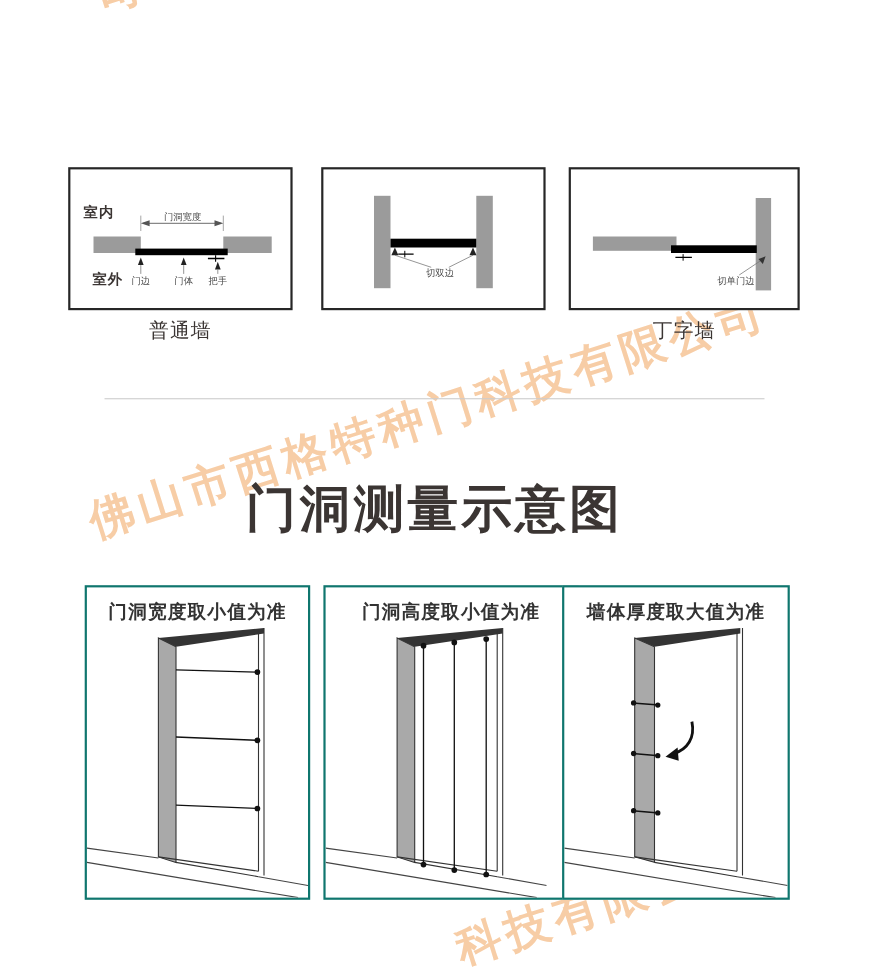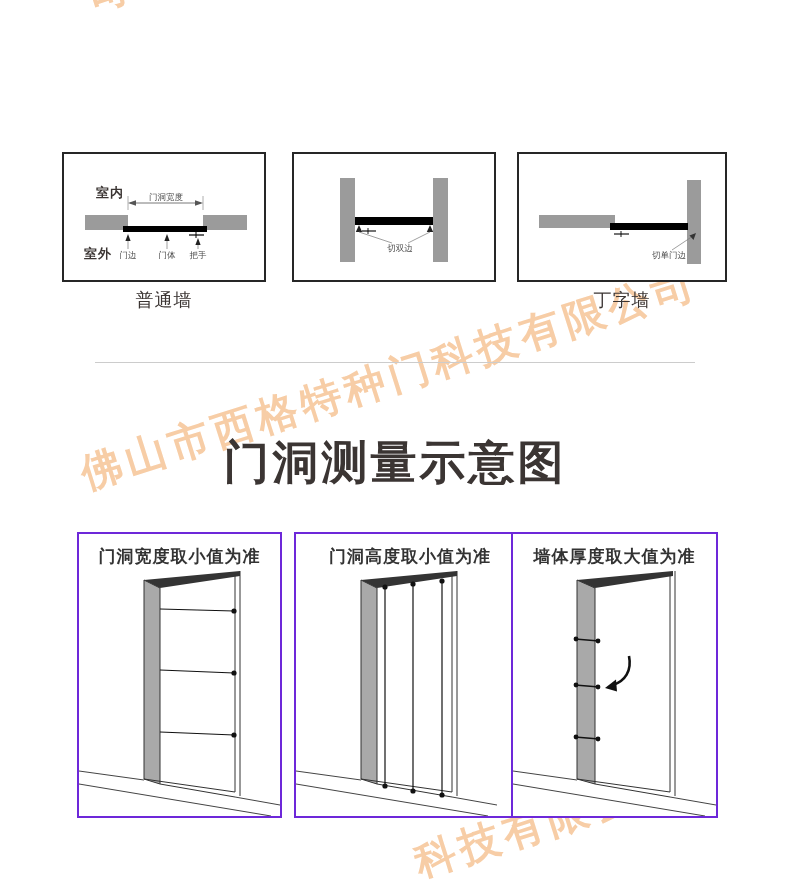--- a/index.html
+++ b/index.html
@@ -32,21 +32,21 @@
   .tiny { font-size:8.5px; color:#4a4a4a; text-align:center; letter-spacing:0;font-family:Liberation Mono, monospace; }
 
   .caption { position:absolute; top:288px; text-align:center; font-size:18px; color:#3b3533; letter-spacing:1px; }
   .c1 { left:62px;  width:204px; }
   .c2 { left:292px; width:204px; }
   .c3 { left:517px; width:210px; }
 
   .divider { position:absolute; top:362px; left:95px; width:600px; height:1px; background:#cccccc; }
 
   
-  .measurebox { position:absolute; top:532px; height:286px; border:2px solid #6d28d9; background:#fff; }
+  .measurebox { position:absolute; top:532px; height:286px; border:2px solid #0f766e; background:#fff; }
   .mb1 { left:77px;  width:205px; }
   .mb2 { left:294px; width:232px; }
   .mb3 { left:511px; width:207px; }
   .measurebox svg { position:absolute; left:0; top:0; }
   .mcaption { position:absolute; top:11px; left:0; width:100%; text-align:center;
               font-size:17px; font-weight:700; color:#333333; letter-spacing:1px; }
 </style>
 </head>
 <body>
 
@@ -75,21 +75,21 @@
       <line x1="125" y1="81" x2="140" y2="81" stroke="#000" stroke-width="1.2"></line>
       <line x1="132" y1="78" x2="132" y2="84" stroke="#000" stroke-width="1"></line>
 
       <polygon points="64,80 61.4,87 66.6,87" fill="#222"></polygon>
       <line x1="64" y1="87" x2="64" y2="95" stroke="#777" stroke-width="0.7"></line>
       <polygon points="103,80 100.4,87 105.6,87" fill="#222"></polygon>
       <line x1="103" y1="87" x2="103" y2="95" stroke="#777" stroke-width="0.7"></line>
       <polygon points="134,84 131.4,91 136.6,91" fill="#222"></polygon>
       <line x1="134" y1="91" x2="134" y2="95" stroke="#777" stroke-width="0.7"></line>
     </svg>
-    <span class="lbl roomlbl" style="left:32px; top:30px;">室内</span>
+    <span class="lbl roomlbl" style="left:12px; top:30px;">室内</span>
     <span class="lbl roomlbl" style="left:20px; top:91px;">室外</span>
     <span class="lbl tiny" style="left:73px; top:38px; width:58px;">门洞宽度</span>
     <span class="lbl tiny" style="left:53px; top:96px; width:22px;">门边</span>
     <span class="lbl tiny" style="left:92px; top:96px; width:22px;">门体</span>
     <span class="lbl tiny" style="left:123px; top:96px; width:22px;">把手</span>
   </div>
 
   <div class="wallbox box2">
     <svg width="200" height="126" viewBox="0 0 200 126">
       <rect x="46" y="24" width="15" height="84" fill="#9b9b9b"></rect>

